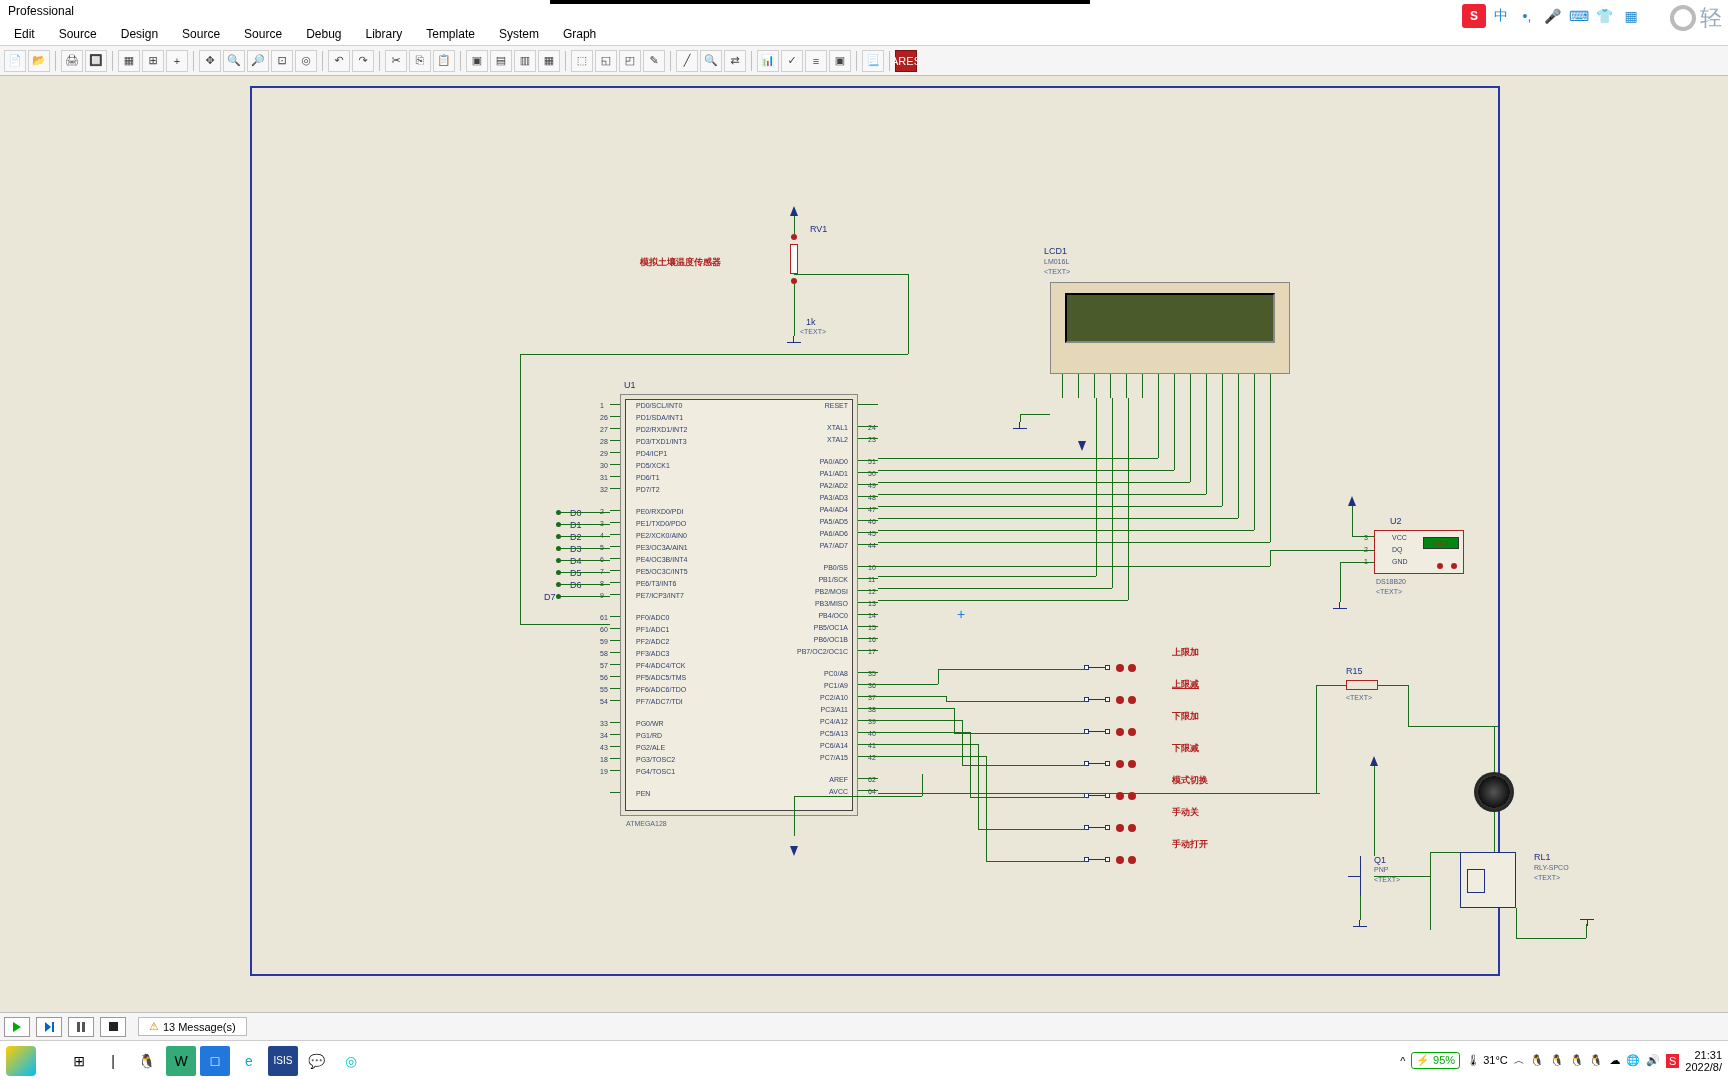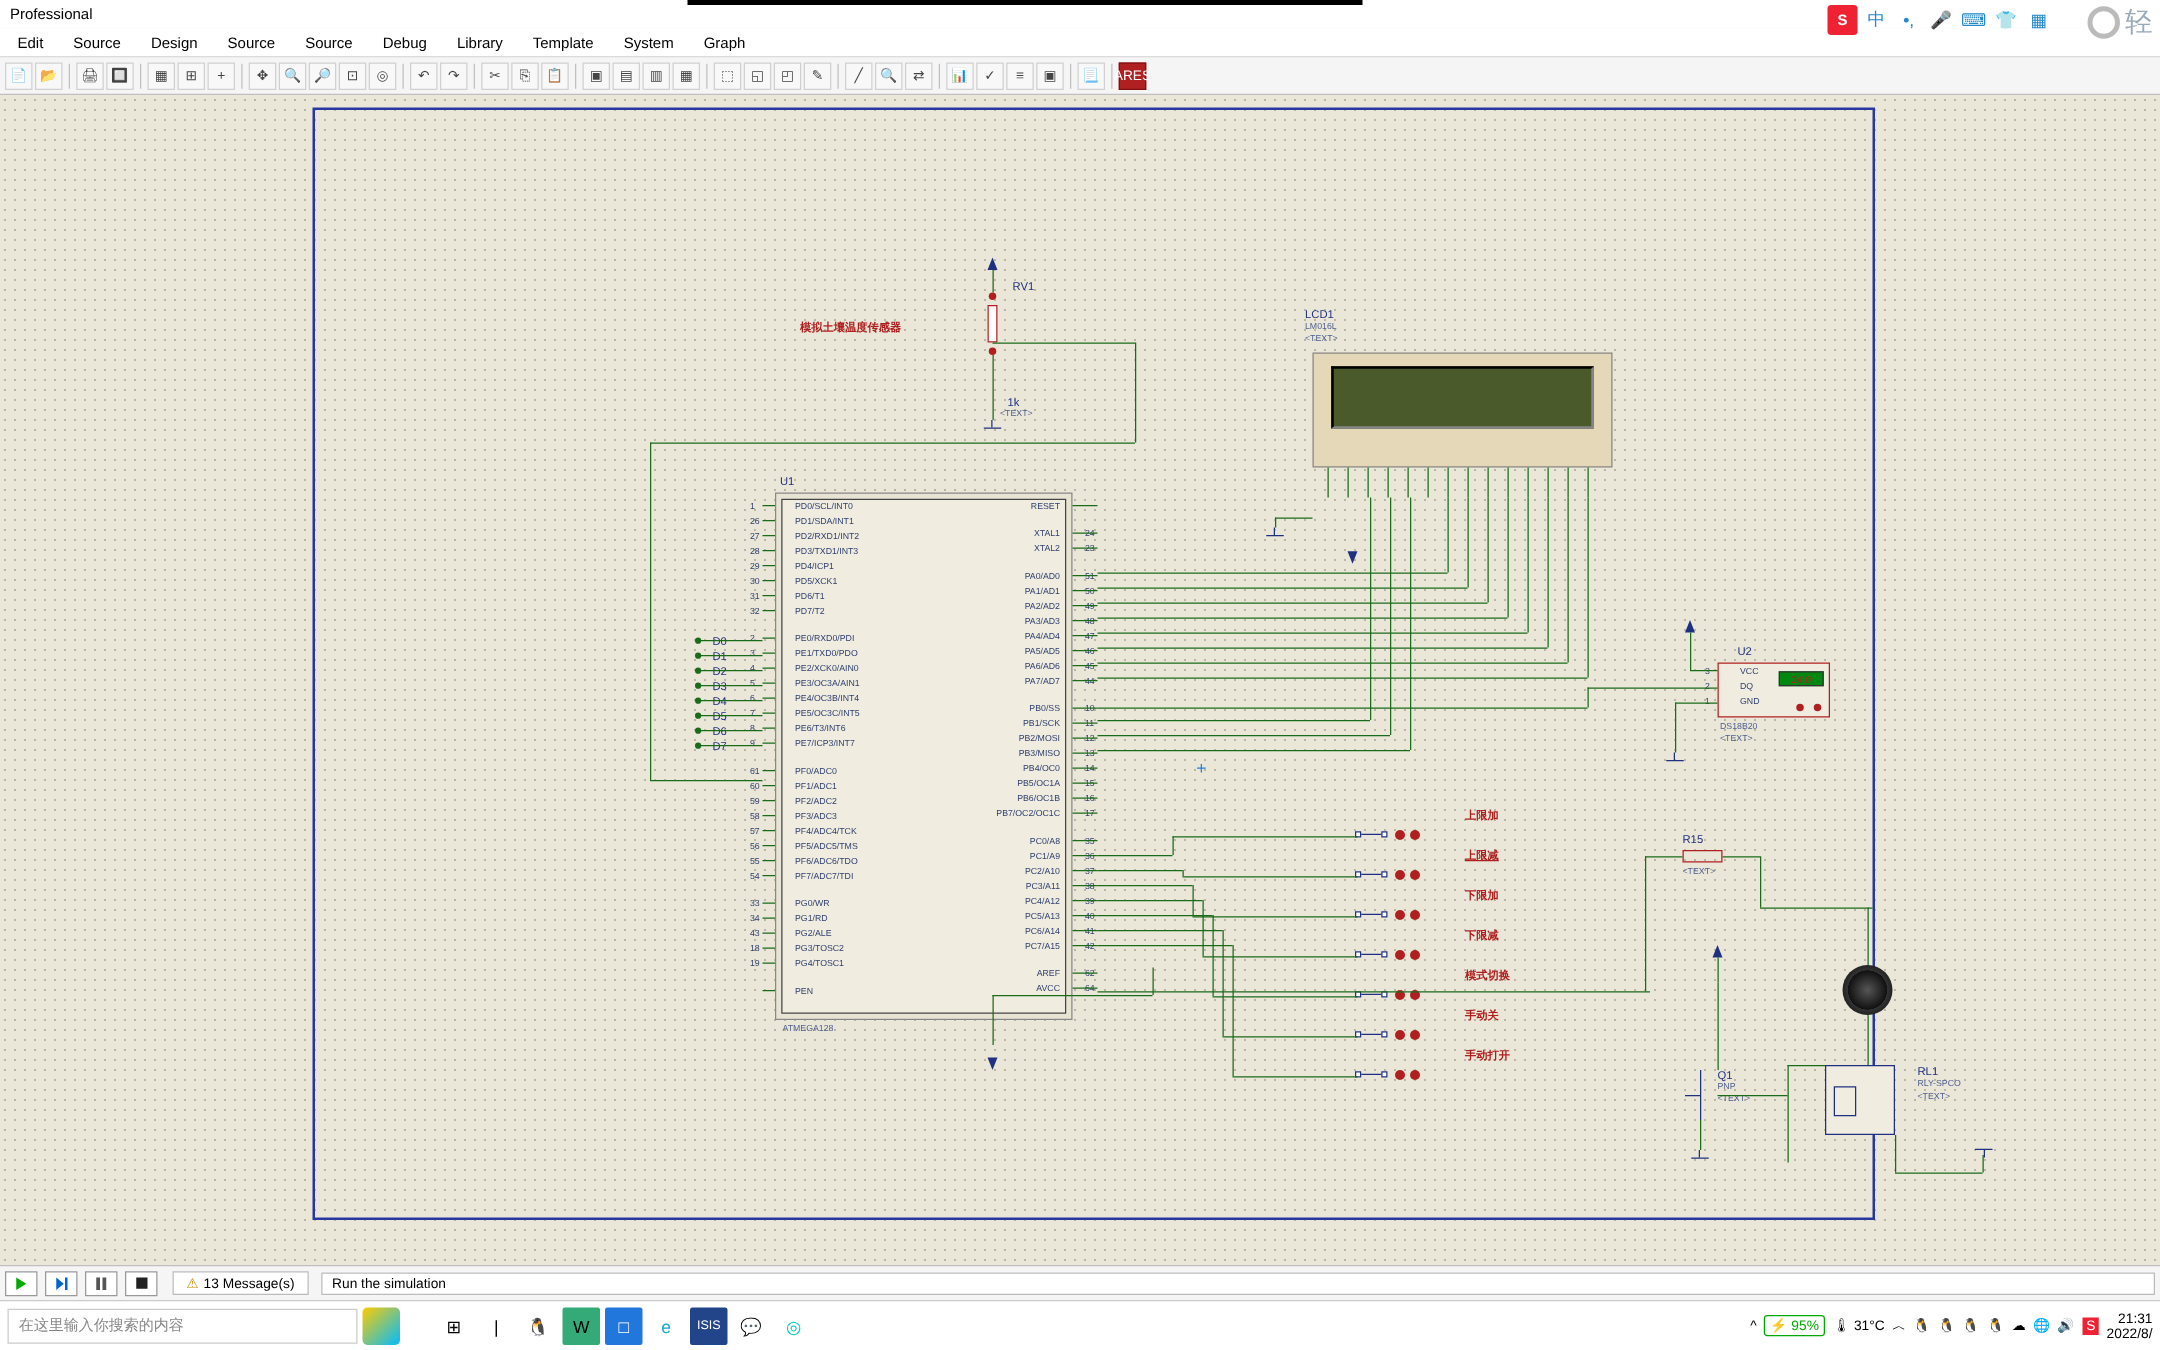--- a/index.html
+++ b/index.html
@@ -423,21 +423,21 @@
         <div class="node" style="left: 558px; top: 472px; background: rgb(26, 107, 26);"></div>
         <div class="lbl" style="left: 570px; top: 480px;">D4</div>
         <div class="wire h" style="left: 558px; top: 484px; width: 52px;"></div>
         <div class="node" style="left: 558px; top: 484px; background: rgb(26, 107, 26);"></div>
         <div class="lbl" style="left: 570px; top: 492px;">D5</div>
         <div class="wire h" style="left: 558px; top: 496px; width: 52px;"></div>
         <div class="node" style="left: 558px; top: 496px; background: rgb(26, 107, 26);"></div>
         <div class="lbl" style="left: 570px; top: 504px;">D6</div>
         <div class="wire h" style="left: 558px; top: 508px; width: 52px;"></div>
         <div class="node" style="left: 558px; top: 508px; background: rgb(26, 107, 26);"></div>
-        <div class="lbl" style="left: 570px; top: 516px;">D7</div>
+        <div class="lbl" style="left: 544px; top: 516px;">D7</div>
         <div class="wire h" style="left: 558px; top: 520px; width: 52px;"></div>
         <div class="node" style="left: 558px; top: 520px; background: rgb(26, 107, 26);"></div>
       </div>
 
     <div class="lbl" style="left:1044px;top:170px;">LCD1</div>
     <div class="lbl tiny" style="left:1044px;top:182px;">LM016L</div>
     <div class="lbl tiny" style="left:1044px;top:192px;">&lt;TEXT&gt;</div>
     <div class="lcdmod" style="left:1050px;top:206px;width:240px;height:92px;">
       <div class="lcdscreen" style="left:14px;top:10px;right:14px;height:50px;"></div>
     </div>
@@ -650,25 +650,23 @@
         <i></i>
       </div>
     </div>
   <div class="simbtn">
       <div class="stop"></div>
     </div>
   <div class="msgpanel">
       <span class="warn">⚠</span>
       <span>13 Message(s)</span>
     </div>
-  <div class="statuspanel">Run the simulation</div>
 </div>
 
 <div class="taskbar">
-  <div class="search">在这里输入你搜索的内容</div>
   <div class="tki" style="background:linear-gradient(135deg,#fc0,#0bf);border-radius:4px;"></div>
   <div style="width:20px"></div>
   <div class="tki">⊞</div>
   <div class="tki">|</div>
   <div class="tki">🐧</div>
   <div class="tki" style="background:#3a7;">W</div>
   <div class="tki" style="background:#27d;color:#fff;">□</div>
   <div class="tki" style="color:#1ac;">e</div>
   <div class="tki" style="background:#248;color:#fff;font-size:10px;">ISIS</div>
   <div class="tki" style="color:#0b5;">💬</div>

